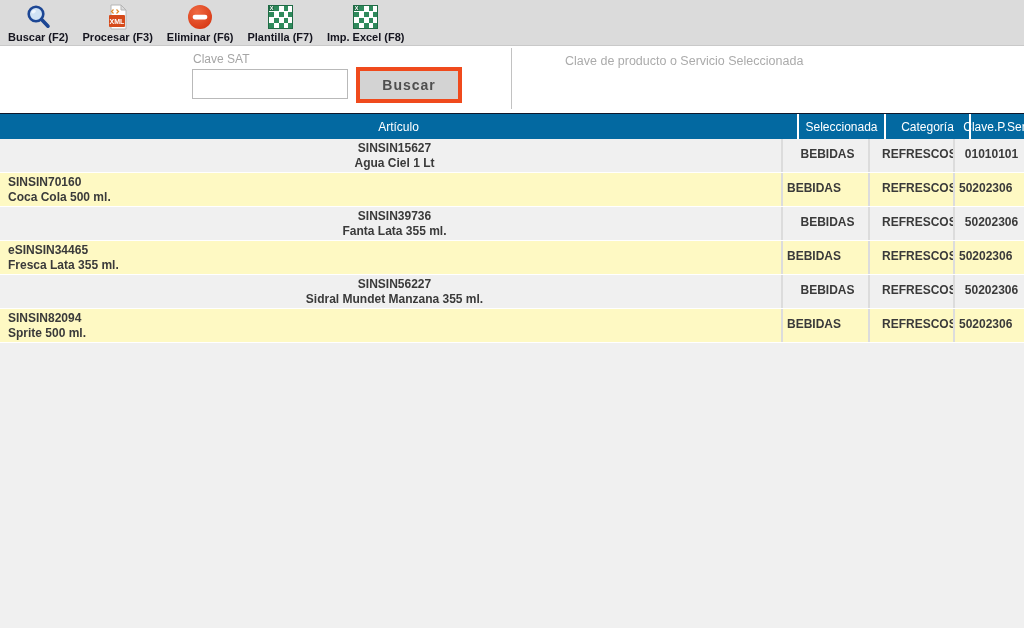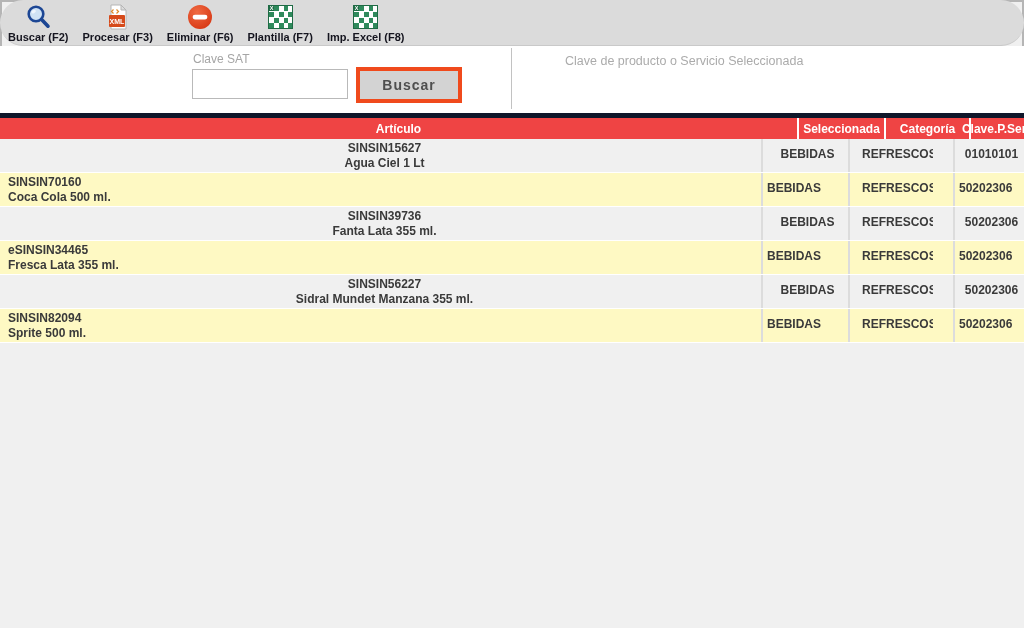--- a/index.html
+++ b/index.html
@@ -5,59 +5,59 @@
   html,body{margin:0;padding:0;background:#888;}
   *{font-family:"Liberation Sans", sans-serif;}
   .window{
     position:relative;width:1024px;height:628px;margin:0 auto;
     display:flex;flex-direction:column;background:#f0f0f0;overflow:hidden;
     box-shadow: inset 0 0 0 2px #b5b5b5, inset 0 -7px 0 0 #bcbcbc;
   }
   
   .toolbar{
     height:46px;flex:0 0 46px;background:#dbdbdb;border-bottom:1px solid #c9c9c9;
-    display:flex;align-items:flex-start;padding:3px 0 0 8px;gap:14px;box-sizing:border-box;border-radius:23px;
+    display:flex;align-items:flex-start;padding:3px 0 0 8px;gap:14px;box-sizing:border-box;
   }
   .tb-btn{display:flex;flex-direction:column;align-items:center;min-width:60px;cursor:pointer;}
   .tb-icon{height:27px;display:flex;align-items:center;justify-content:center;}
   .tb-label{font-size:11px;font-weight:bold;color:#15151f;white-space:nowrap;margin-top:1px;}
   
   .form-area{height:67px;flex:0 0 67px;background:#ffffff;position:relative;}
   .clave-label{position:absolute;left:193px;top:6px;font-size:12px;color:#a5a5a5;}
   .clave-input{
     position:absolute;left:192px;top:23px;width:156px;height:30px;
     border:1px solid #b9b9b9;background:#fff;font-size:13px;padding:0 6px;box-sizing:border-box;outline:none;
   }
   .buscar-btn{
     position:absolute;left:356px;top:21px;width:106px;height:36px;box-sizing:border-box;
     background:#d3d3d3;border:4px solid #f04a1c;font-size:14px;font-weight:bold;color:#4f4f4f;
     letter-spacing:1px;cursor:pointer;
   }
   .v-divider{position:absolute;left:511px;top:2px;width:1px;height:61px;background:#c2c2c2;}
   .selected-label{position:absolute;left:565px;top:8px;font-size:12.5px;color:#ababab;}
   
   .thead{
-    height:26px;flex:0 0 26px;background:#ef4444;border-top:5px solid #0f172a;
-    display:flex;color:#fff;font-weight:bold;font-size:12px;box-sizing:border-box;
+    height:26px;flex:0 0 26px;background:#0369a1;border-top:1px solid #0f172a;
+    display:flex;color:#fff;font-weight:normal;font-size:12px;box-sizing:border-box;
   }
   .th{display:flex;align-items:center;justify-content:center;height:100%;box-sizing:border-box;}
   .th-articulo{flex:1;}
   .th-depto{width:87px;border-left:2px solid #ffffff;}
   .th-cat{width:85px;border-left:2px solid #ffffff;}
   .th-clave{width:55px;border-left:2px solid #ffffff;}
   .tbody{flex:0 0 auto;}
   .tr{height:34px;display:flex;background:#fef9c3;border-bottom:1px solid #ffffff;box-sizing:border-box;cursor:default;}
   .tr.alt{background:#f0f0f0;text-align:center;}
   .td{box-sizing:border-box;height:100%;font-weight:bold;color:#3a3a3a;font-size:12px;overflow:hidden;}
   .td-articulo{flex:1;padding:2px 0 0 8px;line-height:15px;}
   .td-articulo .code{white-space:nowrap;}
   .td-articulo .desc{white-space:nowrap;}
   .td-depto{width:87px;border-left:2px solid #dcdcdc;line-height:31px;padding-left:4px;}
   .td-cat{width:85px;border-left:2px solid #dcdcdc;line-height:31px;padding-left:12px;}
-  .td-clave{width:71px;border-left:2px solid #dcdcdc;line-height:31px;padding-left:4px;margin-left:20px;}
+  .td-clave{width:71px;border-left:2px solid #dcdcdc;line-height:31px;padding-left:4px;}
   .bottom-fill{flex:1;background:#f0f0f0;}
 </style>
 </head>
 <body>
 
 <div class="window">
 
   <div class="toolbar">
 
     <div class="tb-btn">

